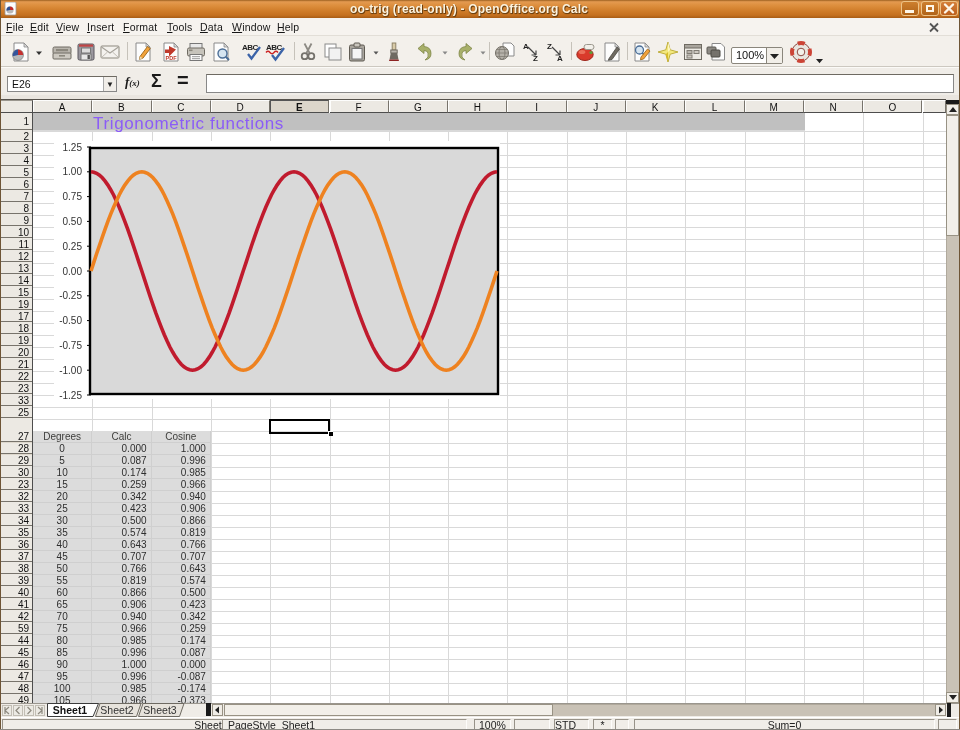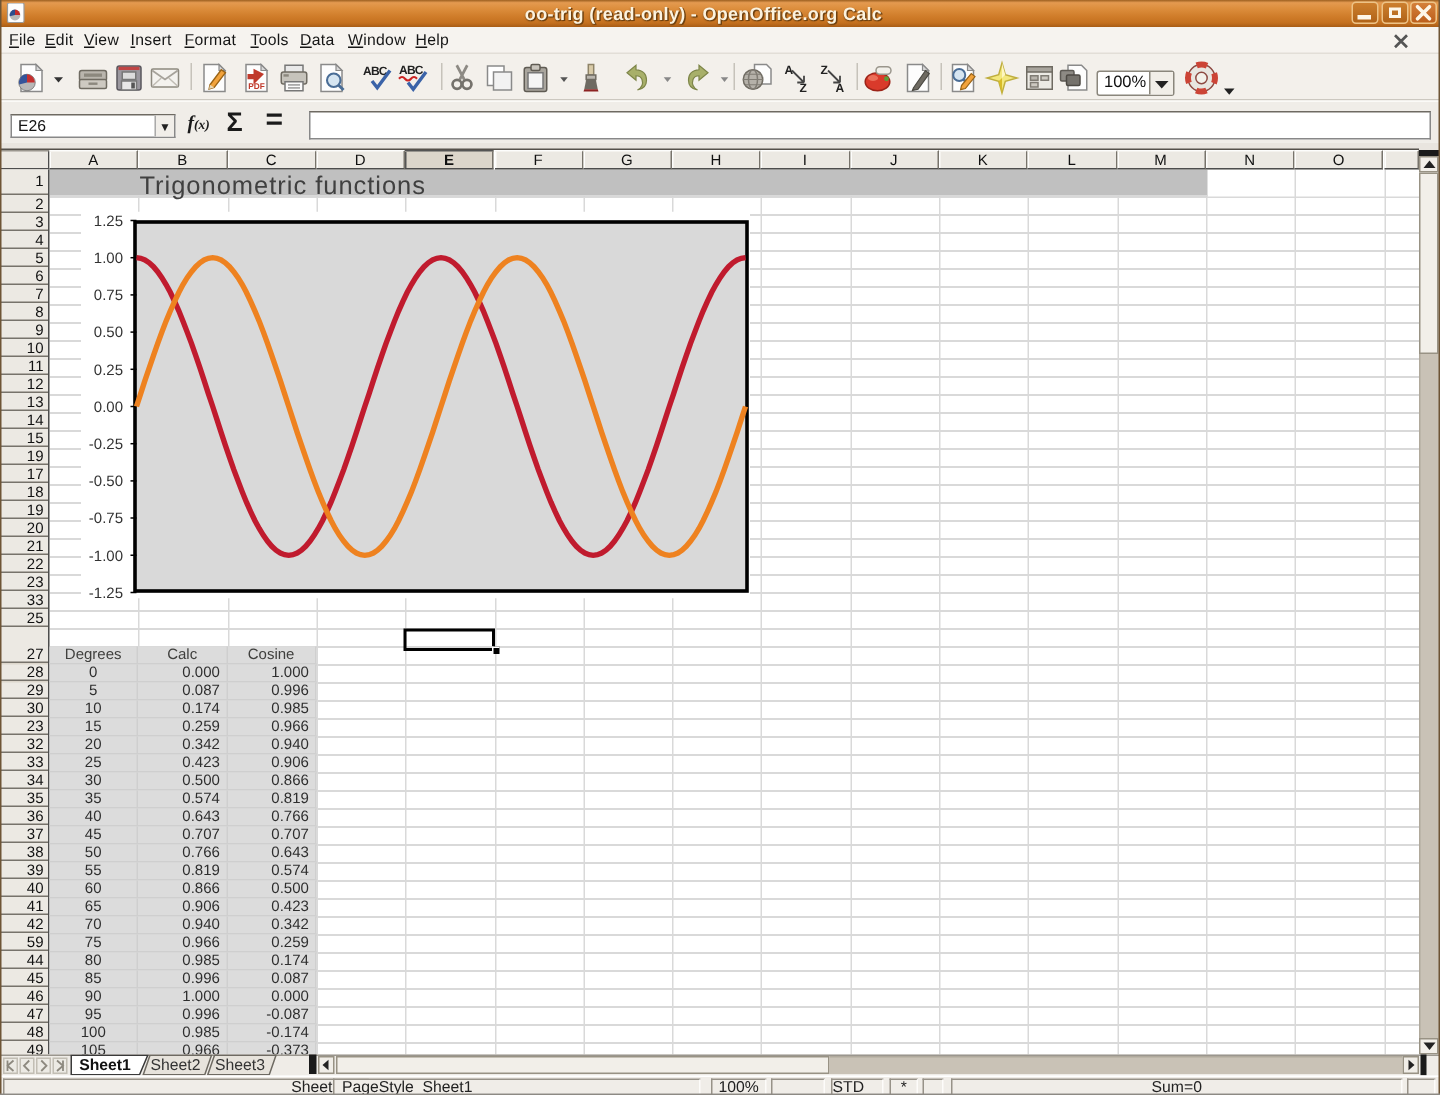--- a/index.html
+++ b/index.html
@@ -19,21 +19,21 @@
 #corner{position:absolute;left:0;top:100px;width:33px;height:13px;background:#ece9e3;border-right:1px solid #4d4d4d;border-bottom:1px solid #4d4d4d;border-top:1px solid #9a968e}
 .ch{position:absolute;top:100px;height:13px;background:#ece9e3;color:#111;font-size:10px;text-align:center;line-height:13px;border-right:1px solid #77736b;border-bottom:1px solid #4d4d4d;border-top:1px solid #fdfdfc;box-shadow:inset 1px 0 0 #fdfdfc}
 .chsel{background:#dcd6cb;font-weight:bold;border-top:1px solid #555;box-shadow:inset 1px 0 0 #555}
 #rowhdrcol{position:absolute;left:0;top:113px;width:33px;height:590px;background:#ece9e3;border-right:1px solid #4d4d4d}
 .rh{position:absolute;left:0;width:32px;background:#ece9e3;color:#111;font-size:10px;text-align:right;padding-right:3px;border-bottom:1px solid #77736b}
 .rhsel{background:#ddd7cc;font-weight:bold;border-top:1px solid #444;border-bottom:1px solid #444}
 #gridbg{position:absolute;left:33px;top:113px;width:913px;height:590px;background:#fff}
 #hlines{position:absolute;left:33px;top:131px;width:913px;height:572px;background:repeating-linear-gradient(to bottom,#d9d9d9 0 1px,transparent 1px 12px)}
 .vl{position:absolute;width:1px;background:#d9d9d9}
 #titlecell{position:absolute;left:33px;top:113px;width:772.2px;height:18px;background:#c0c0c0;border-bottom:1px solid #d9d9d9}
-#titletext{position:absolute;left:93px;top:114px;font-size:17px;color:#404040;letter-spacing:0.65px}
+#titletext{position:absolute;left:93px;top:114px;font-size:17px;color:#8b5cf6;letter-spacing:0.65px}
 .dcell{position:absolute;height:12px;background:#dcdcdc;font-size:10px;color:#2e2e2e;line-height:12px;border-right:1px solid #cfcfcf;border-bottom:1px solid #cfcfcf}
 .dch{text-align:center;color:#40403e}
 .dcc{text-align:center}
 .dcr{text-align:right;padding-right:4px}
 #cursor{position:absolute;left:269px;top:419px;width:61px;height:15px;border:2px solid #000}
 #handle{position:absolute;left:328px;top:431px;width:5px;height:5px;background:#000;border-left:1px solid #fff;border-top:1px solid #fff}
 #vsb{position:absolute;left:946px;top:100px;width:14px;height:603px;background:#c9c2b6;border-left:1px solid #b0a99c}
 #tabbar{position:absolute;left:0;top:703px;width:960px;height:14px;background:#efece7}
 #statusbar{position:absolute;left:0;top:717px;width:960px;height:13px;background:#f0ede8;border-top:1px solid #fff}
 .sfield{position:absolute;top:718.5px;height:11px;border:1px solid #979288;border-bottom-color:#fdfcfa;border-right-color:#fdfcfa;font-size:10.5px;line-height:10px;color:#222;background:#f0ede8}

